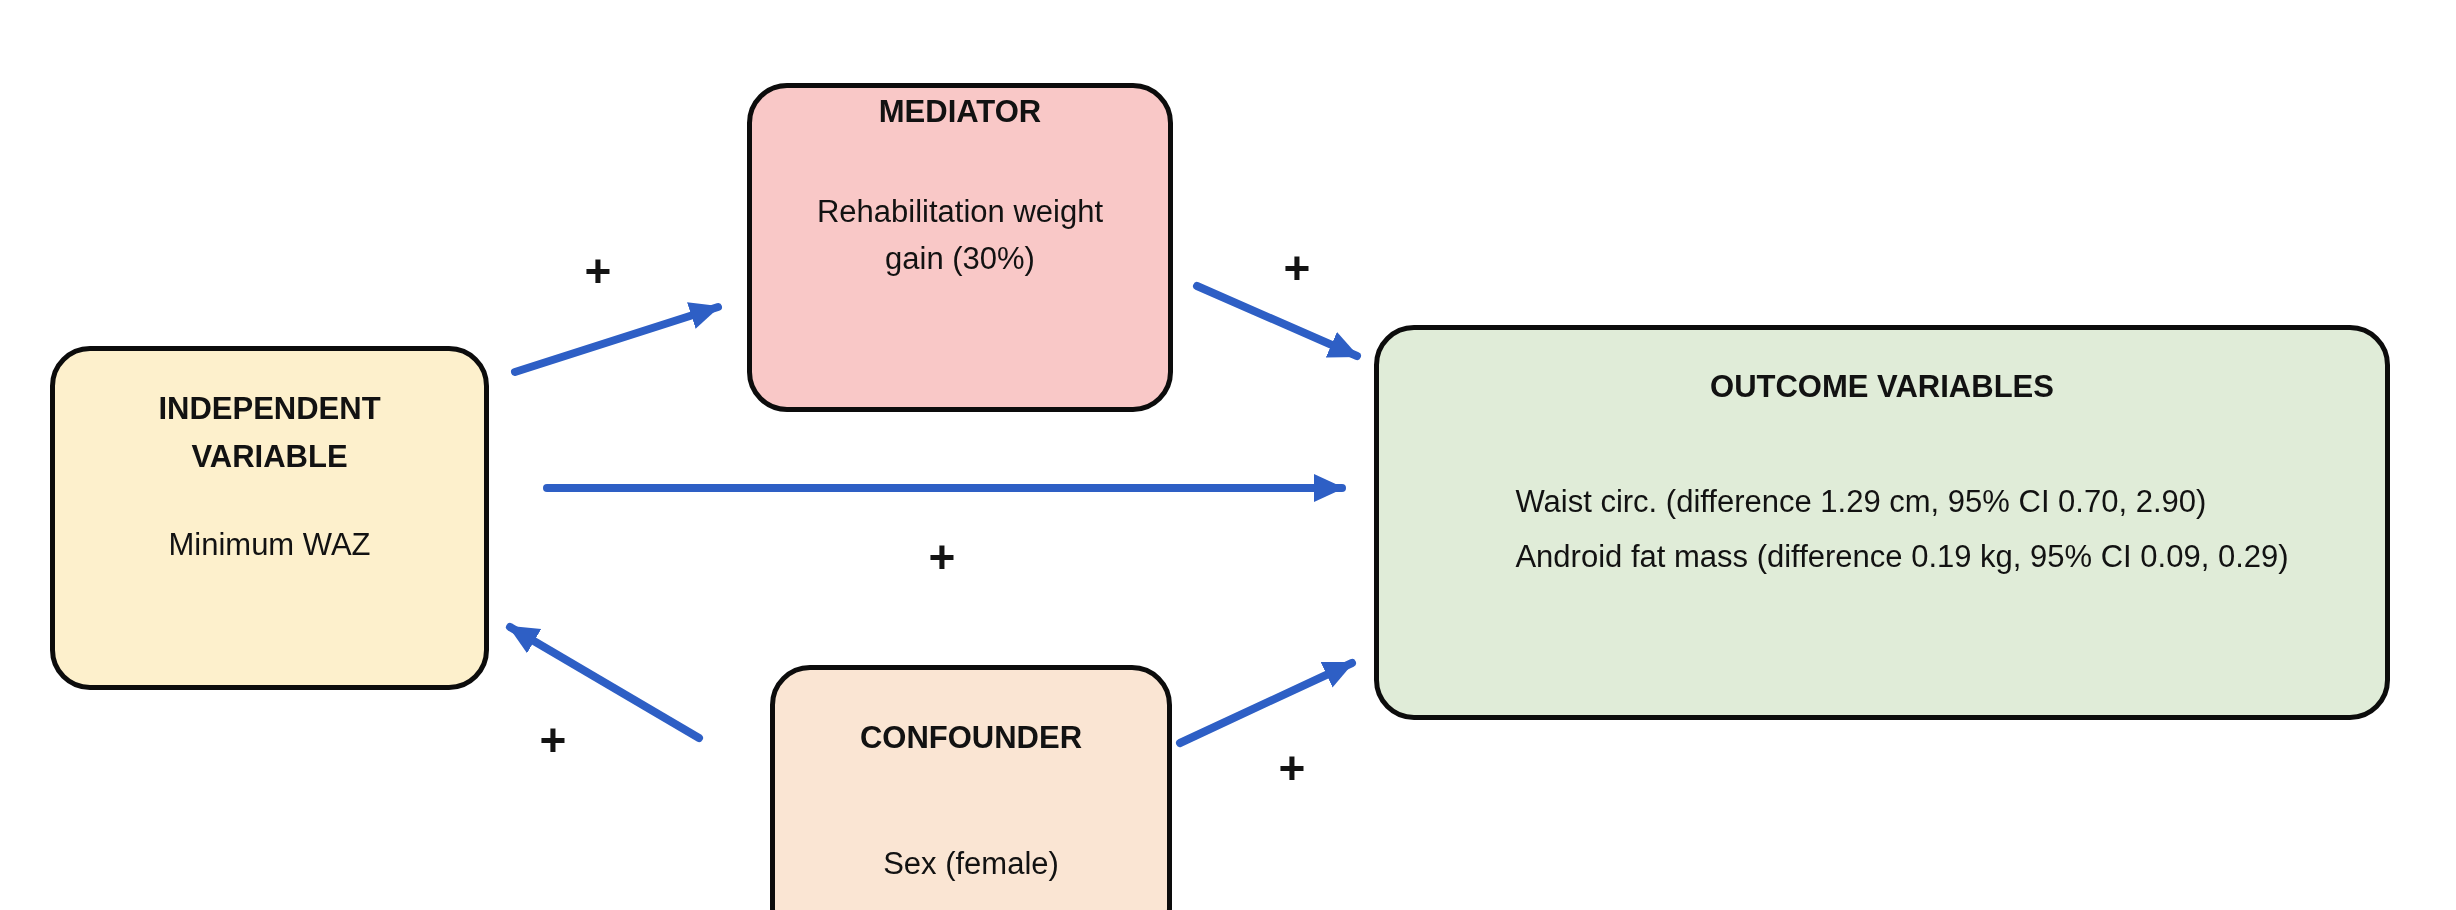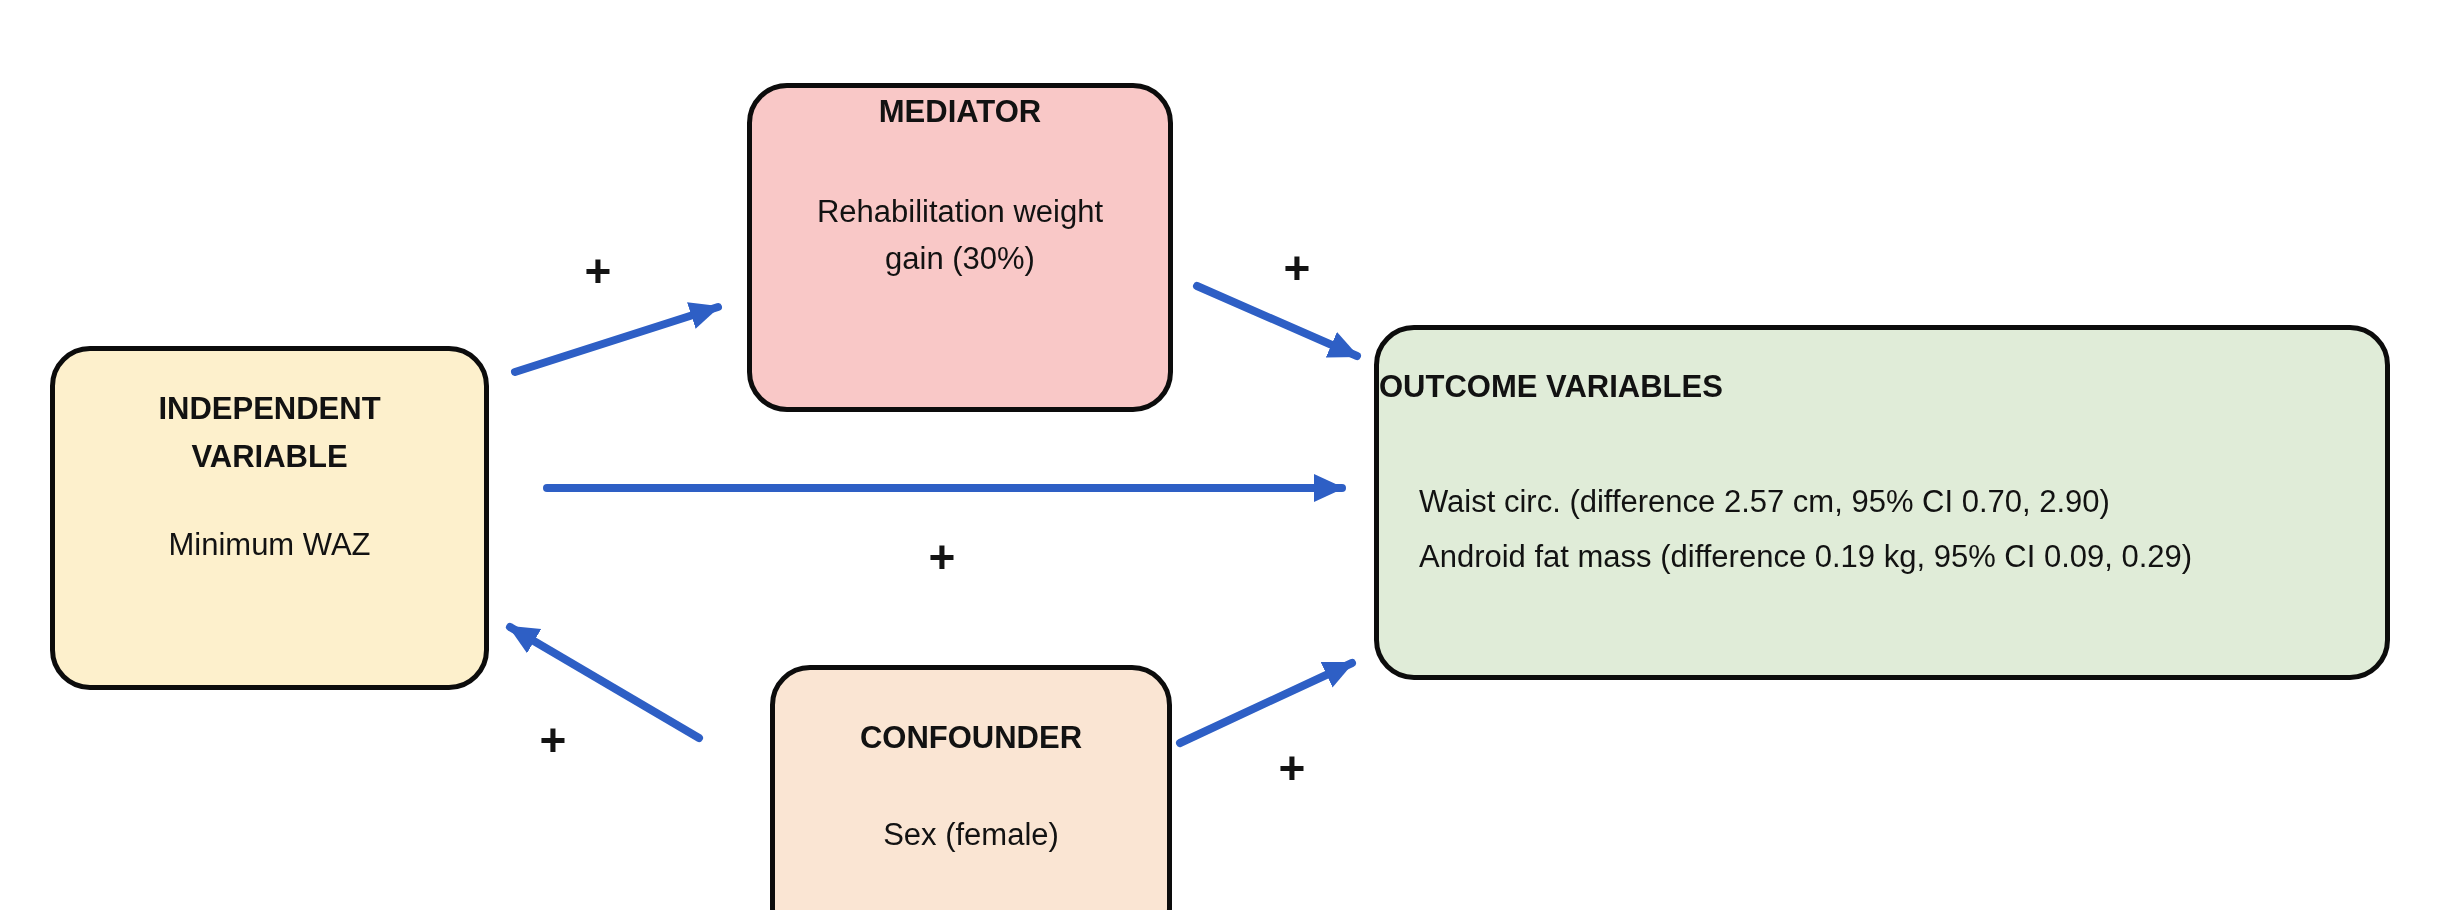--- a/index.html
+++ b/index.html
@@ -33,23 +33,23 @@
     line-height:47px;
   }
   .box-iv{left:50px;top:346px;width:439px;height:344px;padding-top:34px;}
   .box-iv .box-title{width:300px;}
   .box-iv .box-value{margin-top:40px;}
 
   .box-mediator{left:747px;top:83px;width:426px;height:329px;}
   .box-mediator .box-value{margin-top:52px;width:300px;}
 
   .box-confounder{left:770px;top:665px;width:402px;height:283px;padding-top:44px;}
-  .box-confounder .box-value{margin-top:49px;}
+  .box-confounder .box-value{margin-top:78px;}
 
-  .box-outcome{left:1374px;top:325px;width:1016px;height:355px;padding-top:33px;align-items:flex-start;}
+  .box-outcome{left:1374px;top:325px;width:1016px;height:395px;padding-top:33px;align-items:center;}
   .box-outcome .box-title{text-align:center;}
   .outcome-lines{margin-top:63px;padding-left:40px;text-align:left;}
   .outcome-line{font-size:31px;line-height:55px;white-space:nowrap;}
 
   .plus{
     position:absolute;
     transform:translate(-50%,-50%);
     font-size:46px;
     font-weight:bold;
     line-height:1;
@@ -90,21 +90,21 @@
   </div>
 
   <div class="box box-confounder" style="background-color: rgb(250, 229, 211);">
     <div class="box-title">CONFOUNDER</div>
     <div class="box-value">Sex (female)</div>
   </div>
 
   <div class="box box-outcome" style="background-color: rgb(224, 236, 216);">
     <div class="box-title">OUTCOME VARIABLES</div>
     <div class="outcome-lines">
-      <div class="outcome-line">Waist circ. (difference 2.57 cm, 95% CI 0.70, 2.90)</div>
+      <div class="outcome-line">Waist circ. (difference 1.29 cm, 95% CI 0.70, 2.90)</div>
       <div class="outcome-line">Android fat mass (difference 0.19 kg, 95% CI 0.09, 0.29)</div>
     </div>
   </div>
 
   <div class="plus plus-1">+</div>
   <div class="plus plus-2">+</div>
   <div class="plus plus-3">+</div>
   <div class="plus plus-4">+</div>
   <div class="plus plus-5">+</div>
 

